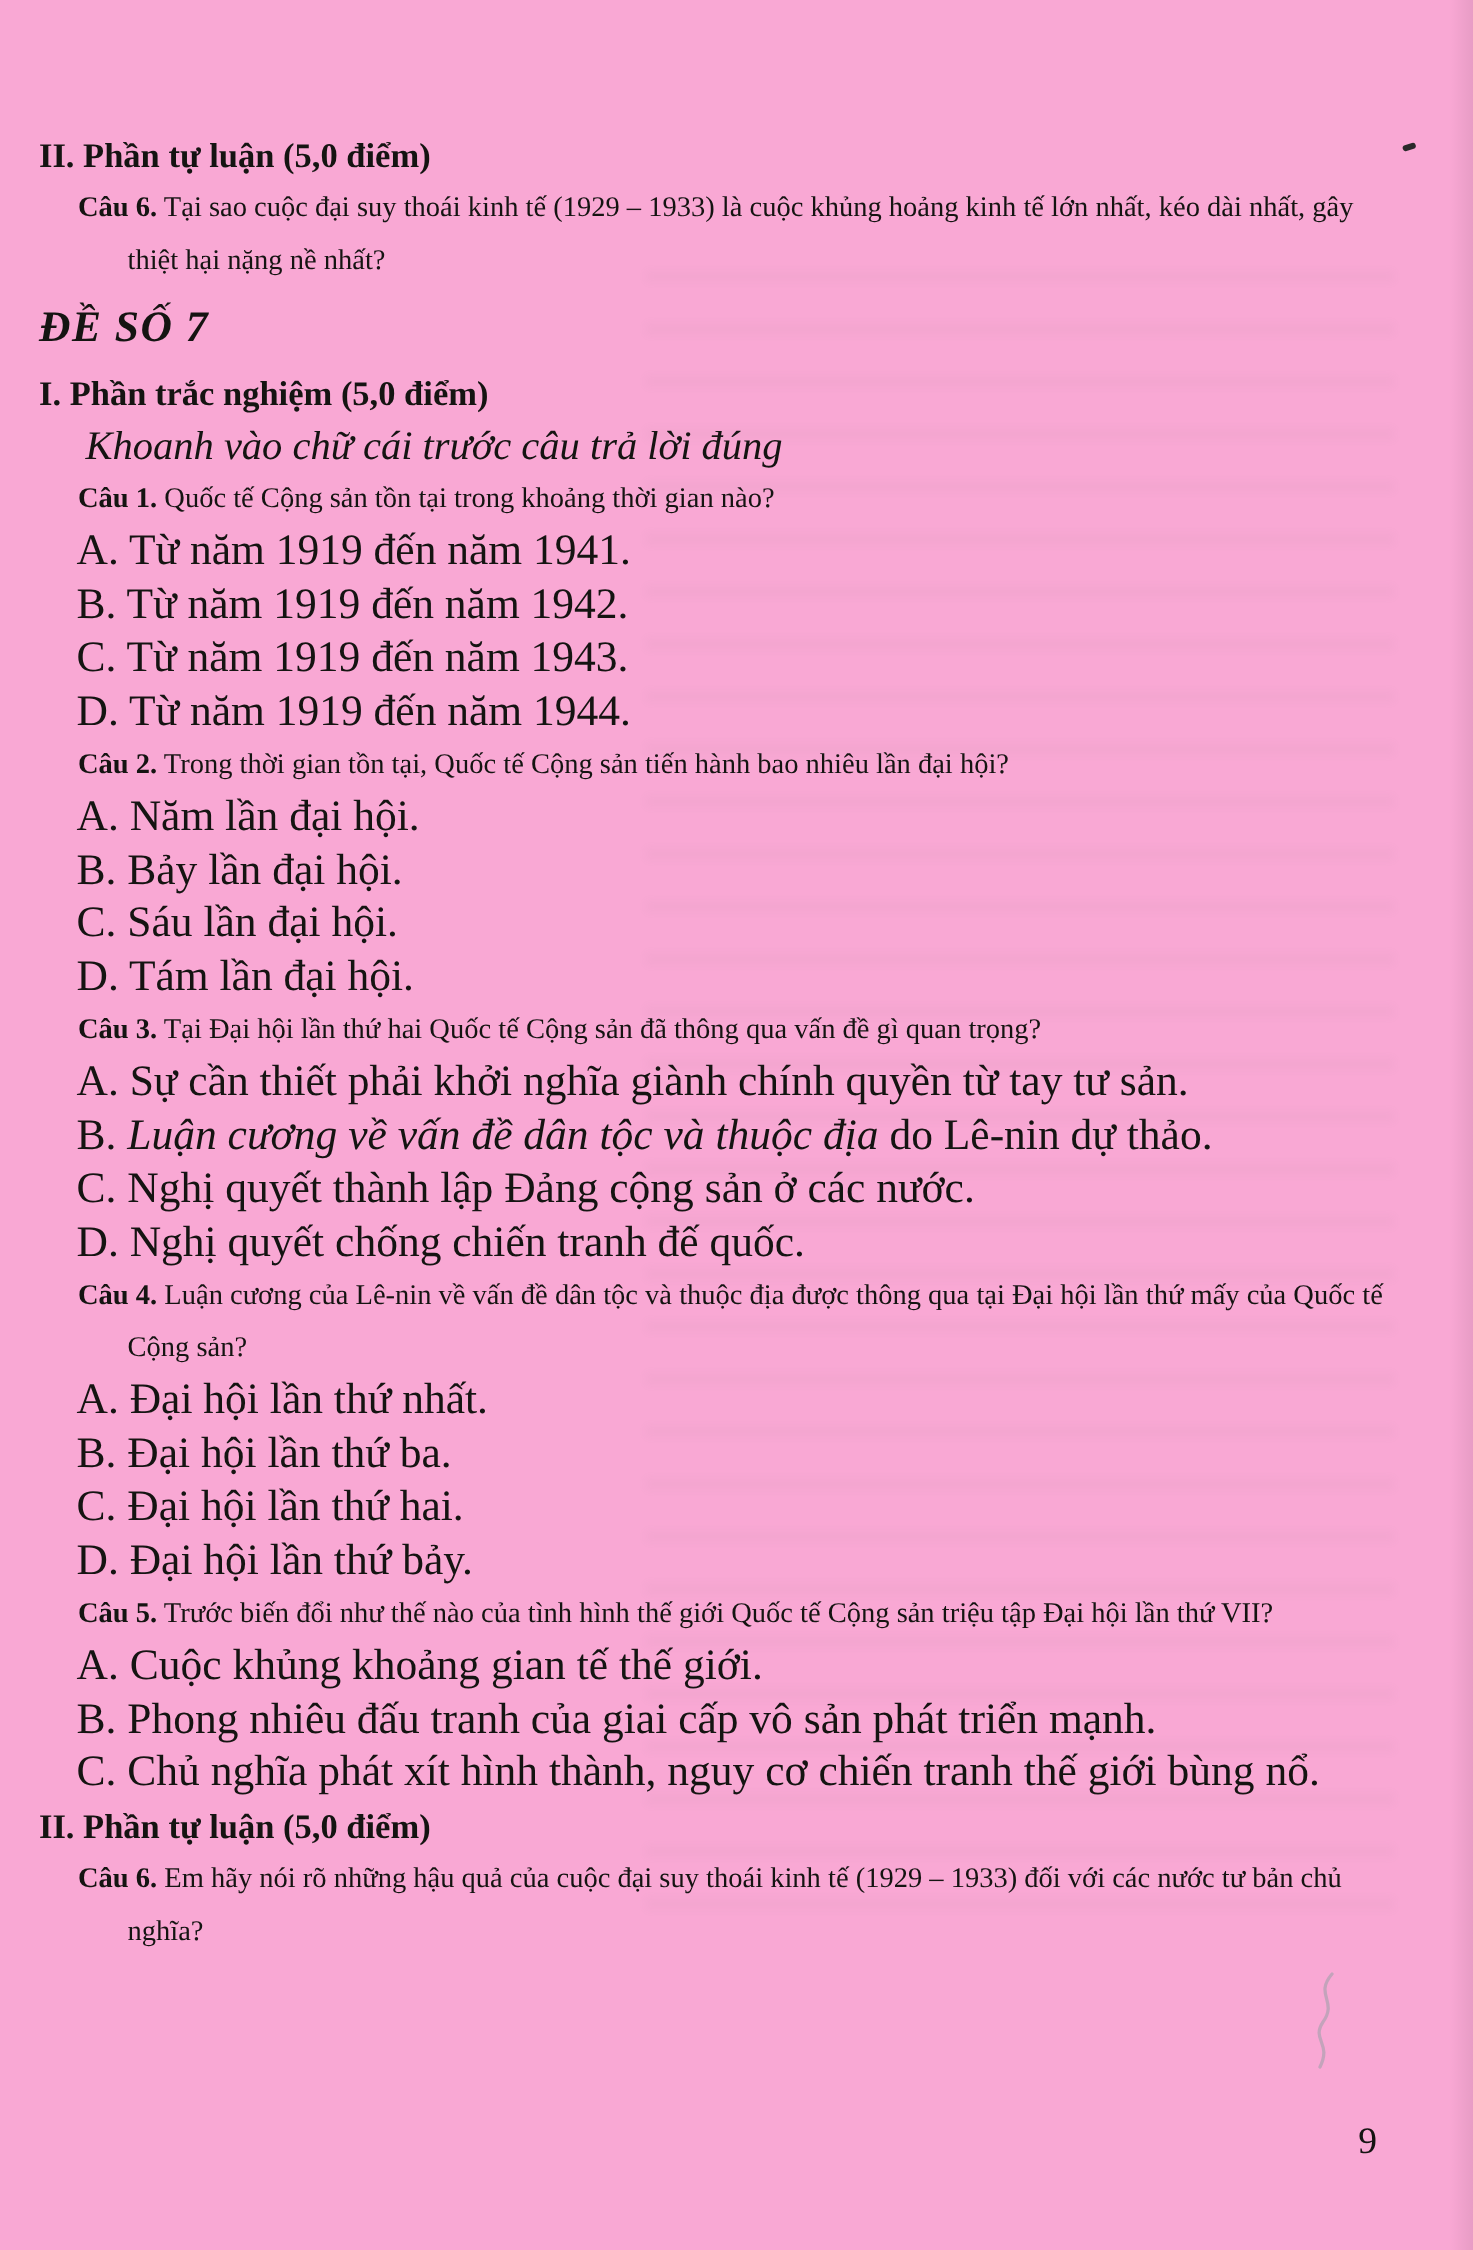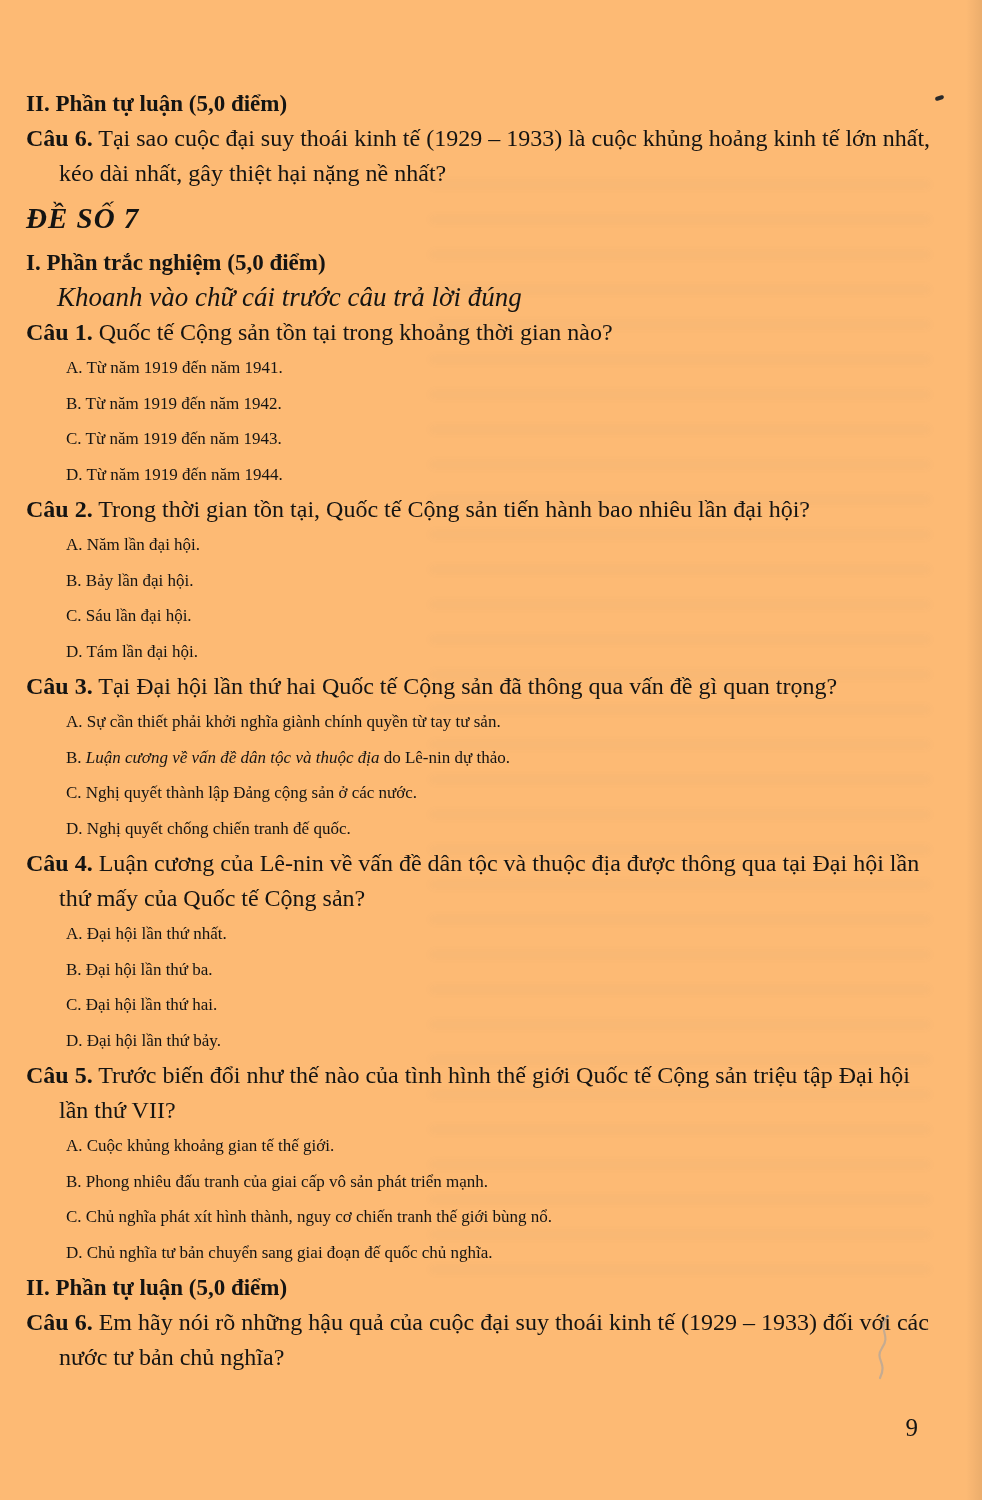--- a/index.html
+++ b/index.html
@@ -5,21 +5,21 @@
   * { margin:0; padding:0; box-sizing:border-box; }
   html, body { width:982px; height:1500px; }
   body {
     background:#e8e7e4;
     font-family:"Liberation Serif","DejaVu Serif",serif;
     color:#151412;
   }
   .page {
     position:relative;
     width:982px; height:1500px;
-    background:#fdba74;
+    background:#f9a8d4;
     overflow:hidden;
     padding:86px 42px 0 26px;
   }
   
   .bleed {
     position:absolute; left:430px; top:180px; width:500px; height:1120px;
     background:repeating-linear-gradient(180deg,
       rgba(110,110,112,.16) 0 9px, transparent 9px 35px);
     filter:blur(3px);
     opacity:.22;
@@ -48,27 +48,27 @@
     line-height:50px;
     letter-spacing:1px;
     margin:2px 0 2px 0;
   }
   .instruction {
     font-style:italic;
     font-size:27px; line-height:35px;
     margin-left:31px;
   }
   .stem {
-    font-size:24px; line-height:35px;
-    padding-left:33px; text-indent:-33px;
+    font-size:19px; line-height:35px;
+    padding-left:33px; text-indent:-33px;margin-left:26px;
   }
   .stem .label { font-weight:bold; }
   .opt {
-    font-size:17px; line-height:35.5px;
-    margin-left:40px;
+    font-size:29px; line-height:35.5px;
+    margin-left:25px;
   }
   .opt i:empty { display:none; }
   .page-number {
     position:absolute; right:64px; bottom:58px;
     font-size:25px;
   }
 </style>
 </head>
 <body>
 
@@ -118,21 +118,20 @@
     <p class="opt"><span>B.</span> <span>Đại hội lần thứ ba.</span></p>
     <p class="opt"><span>C.</span> <span>Đại hội lần thứ hai.</span></p>
     <p class="opt"><span>D.</span> <span>Đại hội lần thứ bảy.</span></p>
   </div>
 
   <div>
     <p class="stem"><span class="label">Câu 5.</span> <span>Trước biến đổi như thế nào của tình hình thế giới Quốc tế Cộng sản triệu tập Đại hội lần thứ VII?</span></p>
     <p class="opt"><span>A.</span> <span>Cuộc khủng khoảng gian tế thế giới.</span></p>
     <p class="opt"><span>B.</span> <span>Phong nhiêu đấu tranh của giai cấp vô sản phát triển mạnh.</span></p>
     <p class="opt"><span>C.</span> <span>Chủ nghĩa phát xít hình thành, nguy cơ chiến tranh thế giới bùng nổ.</span></p>
-    <p class="opt"><span>D.</span> <span>Chủ nghĩa tư bản chuyển sang giai đoạn đế quốc chủ nghĩa.</span></p>
   </div>
 
   <section>
     <h2 class="heading">II. Phần tự luận (5,0 điểm)</h2>
     <p class="stem"><span class="label">Câu 6.</span> <span>Em hãy nói rõ những hậu quả của cuộc đại suy thoái kinh tế (1929 – 1933) đối với các nước tư bản chủ nghĩa?</span></p>
   </section>
 
   <svg class="pencil-mark" width="46" height="70" viewBox="0 0 46 70">
     <path d="M30 4 C18 18, 34 22, 24 36 C16 48, 30 50, 22 66" fill="none" stroke="#9aa0a8" stroke-width="2.2" stroke-linecap="round"></path>
   </svg>

